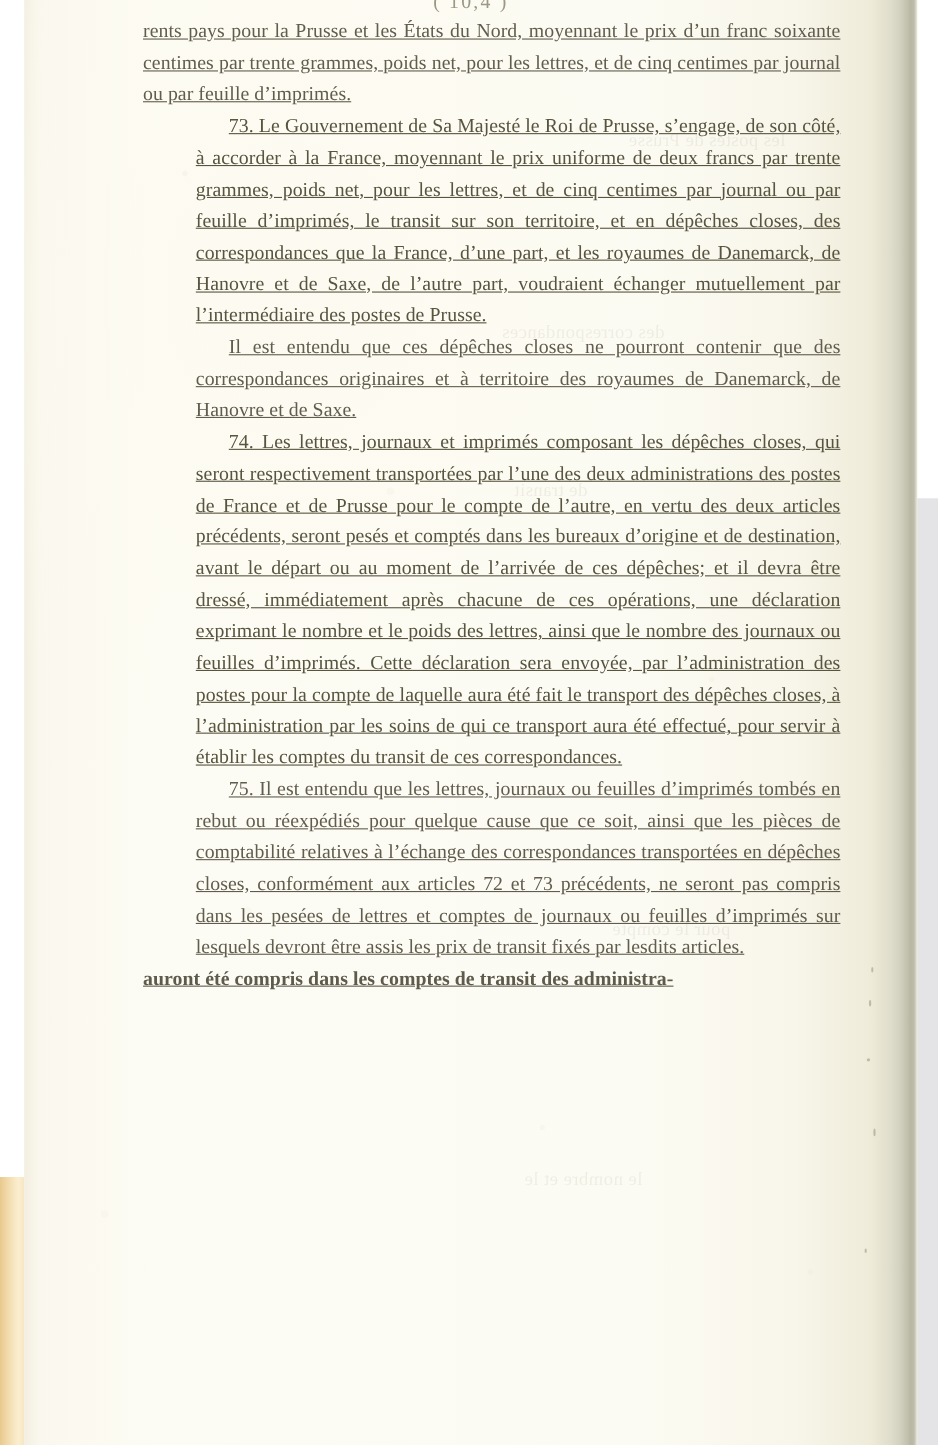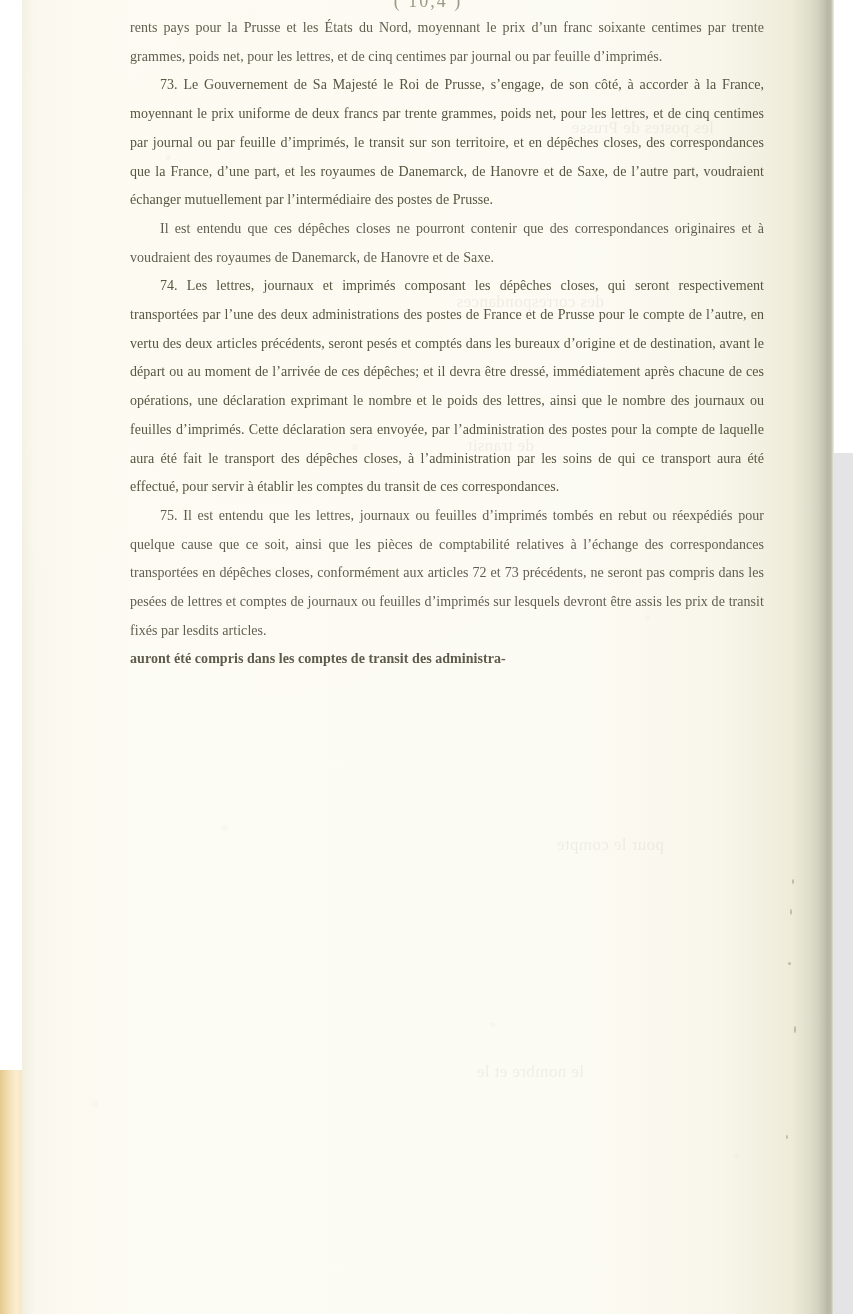--- a/index.html
+++ b/index.html
@@ -111,29 +111,30 @@
   }
 
   
   .text-col {
     position: absolute;
     left: 108px; top: 14px;
     width: 634px;
   }
   p.para {
     margin: 0;
-    font-size: 14px;
+    font-size: 18px;
     line-height: 28.7px;
     color: #5e5a4c;
     text-align: justify;
     text-indent: 0;
     letter-spacing: .05px;
     text-rendering: optimizeLegibility;
+    text-decoration: underline;
   }
-  p.para.indent { text-indent: 30px; }
+  p.para.indent { text-indent: 30px; margin-left: 48px; }
   p.para.heavy  { color: #4b4739; }
   
   p.para.ink-a { color: #615d4e; }
   p.para.ink-b { color: #57543f; }
 
   
   .lastline-dark { color: #3f3c30; font-weight: 600; letter-spacing: .1px; }
 
   
   .speck {
@@ -170,21 +171,21 @@
 
     <div class="speck" style="left:770px; top:879px; width:2px; height:5px;"></div>
     <div class="speck" style="left:768px; top:909px; width:2px; height:6px;"></div>
     <div class="speck" style="left:766px; top:962px; width:3px; height:3px;"></div>
     <div class="speck" style="left:772px; top:1026px; width:2px; height:7px;"></div>
     <div class="speck" style="left:764px; top:1135px; width:2px; height:4px;"></div>
 
     <div class="text-col">
       <p class="para ink-a">rents pays pour la Prusse et les États du Nord, moyennant le prix d’un franc soixante centimes par trente grammes, poids net, pour les lettres, et de cinq centimes par journal ou par feuille d’imprimés.</p>
       <p class="para indent ink-b">73. Le Gouvernement de Sa Majesté le Roi de Prusse, s’engage, de son côté, à accorder à la France, moyennant le prix uniforme de deux francs par trente grammes, poids net, pour les lettres, et de cinq centimes par journal ou par feuille d’imprimés, le transit sur son territoire, et en dépêches closes, des correspondances que la France, d’une part, et les royaumes de Danemarck, de Hanovre et de Saxe, de l’autre part, voudraient échanger mutuellement par l’intermédiaire des postes de Prusse.</p>
-      <p class="para indent ink-a">Il est entendu que ces dépêches closes ne pourront contenir que des correspondances originaires et à voudraient des royaumes de Danemarck, de Hanovre et de Saxe.</p>
+      <p class="para indent ink-a">Il est entendu que ces dépêches closes ne pourront contenir que des correspondances originaires et à territoire des royaumes de Danemarck, de Hanovre et de Saxe.</p>
       <p class="para indent ink-b">74. Les lettres, journaux et imprimés composant les dépêches closes, qui seront respectivement transportées par l’une des deux administrations des postes de France et de Prusse pour le compte de l’autre, en vertu des deux articles précédents, seront pesés et comptés dans les bureaux d’origine et de destination, avant le départ ou au moment de l’arrivée de ces dépêches; et il devra être dressé, immédiatement après chacune de ces opérations, une déclaration exprimant le nombre et le poids des lettres, ainsi que le nombre des journaux ou feuilles d’imprimés. Cette déclaration sera envoyée, par l’administration des postes pour la compte de laquelle aura été fait le transport des dépêches closes, à l’administration par les soins de qui ce transport aura été effectué, pour servir à établir les comptes du transit de ces correspondances.</p>
       <p class="para indent ink-a">75. Il est entendu que les lettres, journaux ou feuilles d’imprimés tombés en rebut ou réexpédiés pour quelque cause que ce soit, ainsi que les pièces de comptabilité relatives à l’échange des correspondances transportées en dépêches closes, conformément aux articles 72 et 73 précédents, ne seront pas compris dans les pesées de lettres et comptes de journaux ou feuilles d’imprimés sur lesquels devront être assis les prix de transit fixés par lesdits articles.</p>
       <p class="para lastline-dark">auront été compris dans les comptes de transit des administra-</p>
     </div>
 
     <div class="page-curl"></div>
   </div>
 </div>
 
 </body></html>

